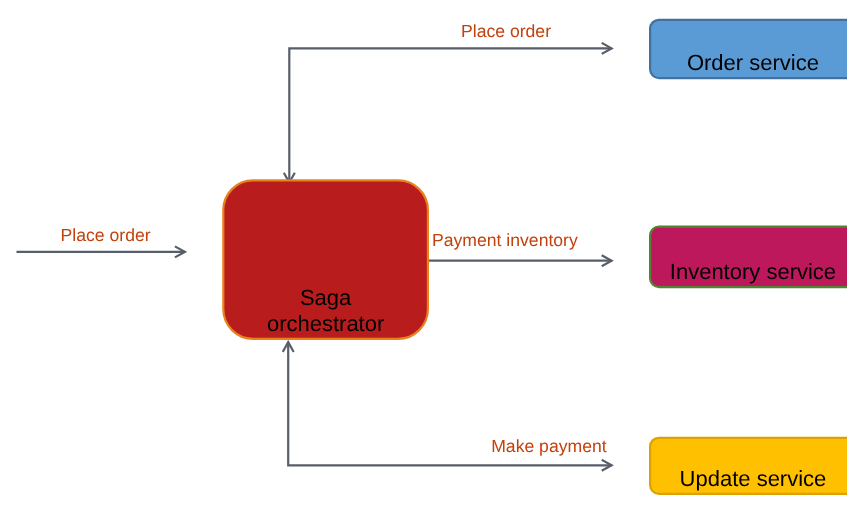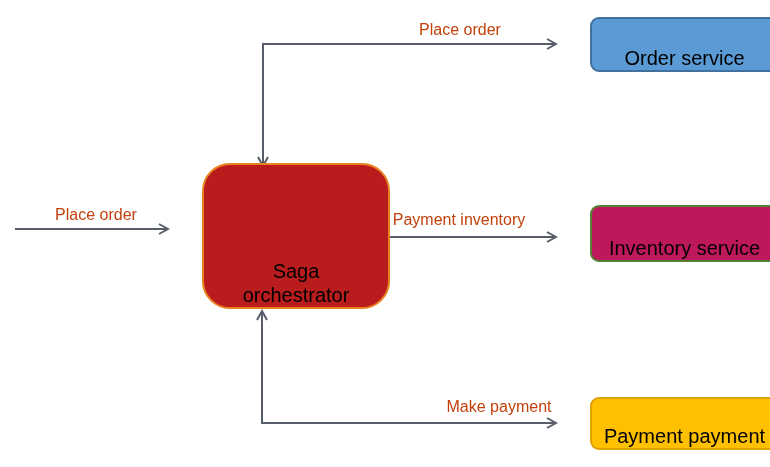--- a/index.html
+++ b/index.html
@@ -120,16 +120,16 @@
 
   <div class="node node-service node-order">
     <span class="node-label">Order service</span>
   </div>
 
   <div class="node node-service node-inventory">
     <span class="node-label">Inventory service</span>
   </div>
 
   <div class="node node-service node-payment">
-    <span class="node-label">Payment payment</span>
+    <span class="node-label">Update service</span>
   </div>
 
 </div>
 
 </body></html>

